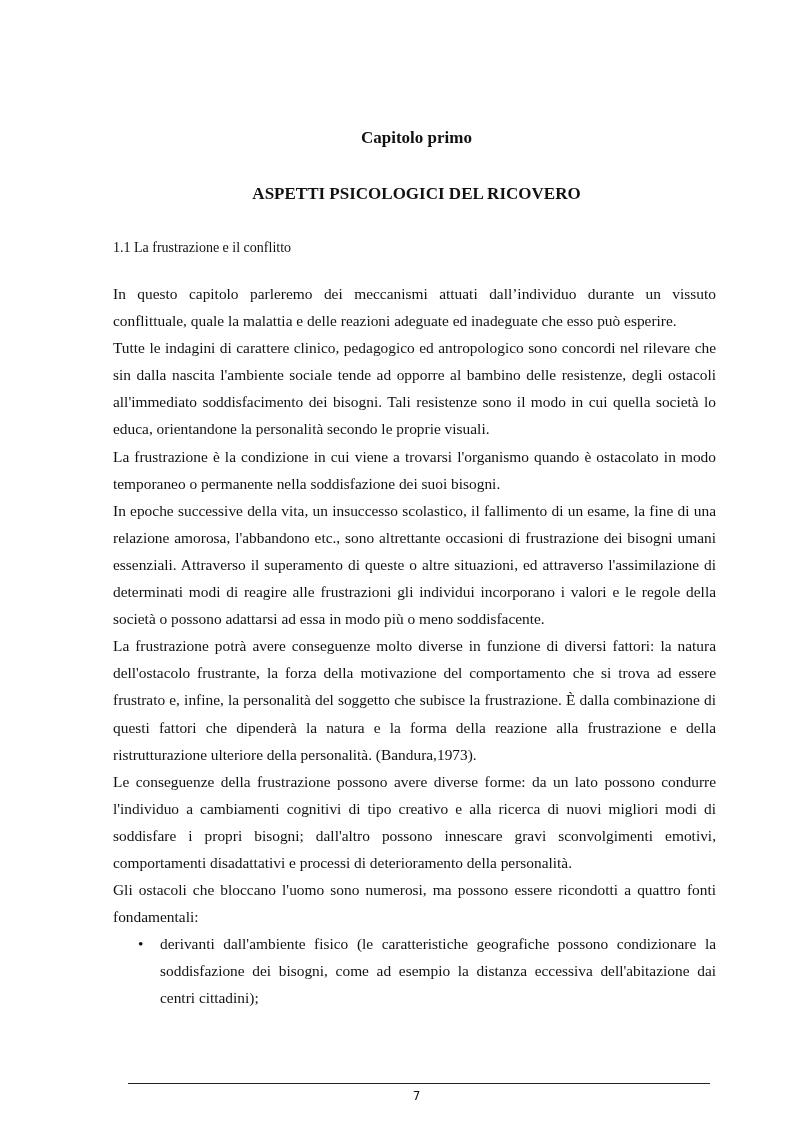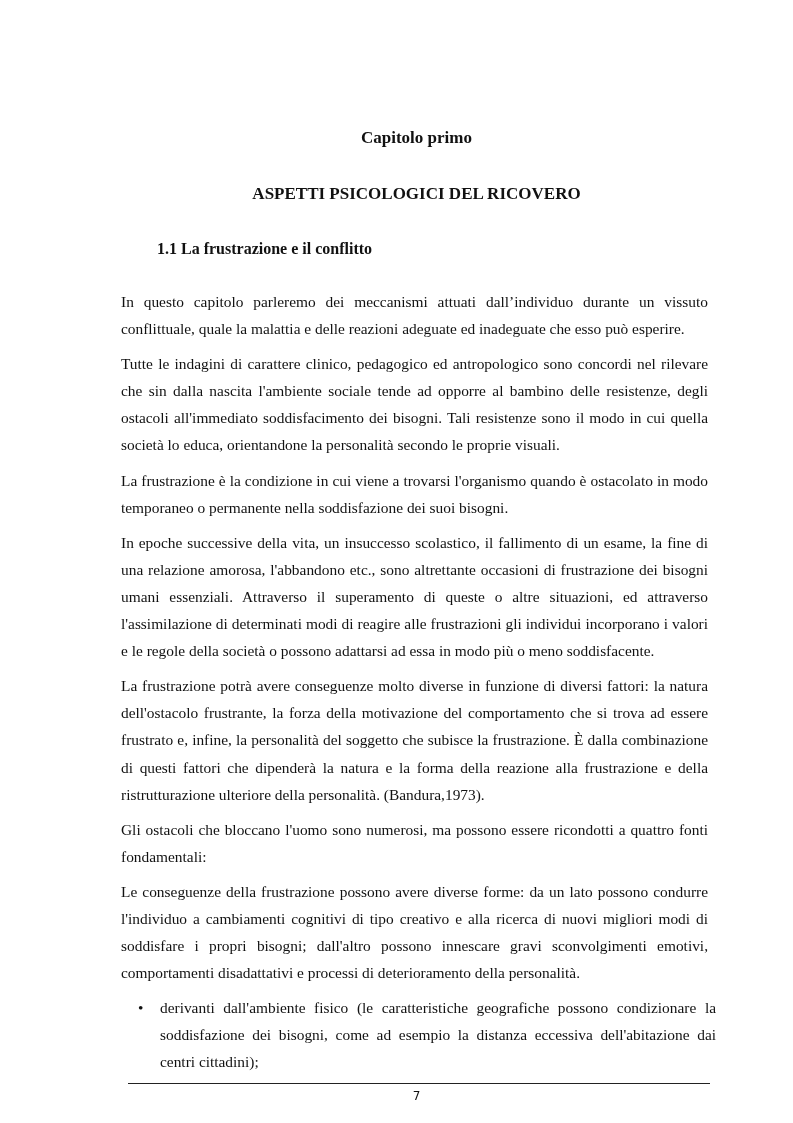--- a/index.html
+++ b/index.html
@@ -2,24 +2,24 @@
 <html><head>
 <meta charset="utf-8">
 <style>
   html, body { margin: 0; padding: 0; background: #ffffff; }
   body { width: 793px; height: 1123px; position: relative; overflow: hidden;
          font-family: "Liberation Serif", "DejaVu Serif", serif; color: #111; }
   .chapter-label { position: absolute; top: 128px; left: 0; width: 833px; text-align: center;
                    font-weight: bold; font-size: 17px; }
   .chapter-title { position: absolute; top: 184px; left: 0; width: 833px; text-align: center;
                    font-weight: bold; font-size: 17px; }
-  .section-heading { position: absolute; top: 240px; left: 113px; font-weight: bold; font-size: 16px; margin-left: 44px; }
+  .section-heading { position: absolute; top: 240px; left: 113px; font-weight: normal; font-size: 14px; }
   .body { position: absolute; top: 280px; left: 113px; width: 603px; font-size: 15.4px;
           line-height: 27.1px; text-align: justify; }
-  .body p { margin: 8px; }
+  .body p { margin: 0; }
   .body ul { margin: 0; padding-left: 47px; list-style: none; }
   .body li { position: relative; }
   .bullet { position: absolute; left: -22px; top: 0; }
   .footer-rule { position: absolute; top: 1083px; left: 128px; width: 582px; height: 0;
                  border-top: 1px solid #222; }
   .page-number { position: absolute; top: 1089px; left: 0; width: 833px; text-align: center;
                  font-family: "DejaVu Sans", sans-serif; font-size: 12px; }
 </style>
 </head>
 <body>
@@ -28,22 +28,22 @@
   <div class="chapter-label">Capitolo primo</div>
   <div class="chapter-title">ASPETTI PSICOLOGICI DEL RICOVERO</div>
   <div class="section-heading">1.1 La frustrazione e il conflitto</div>
 
   <div class="body">
     <p>In questo capitolo parleremo dei meccanismi attuati dall’individuo durante un vissuto conflittuale, quale la malattia e delle reazioni adeguate ed inadeguate che esso può esperire.</p>
     <p>Tutte le indagini di carattere clinico, pedagogico ed antropologico sono concordi nel rilevare che sin dalla nascita l'ambiente sociale tende ad opporre al bambino delle resistenze, degli ostacoli all'immediato soddisfacimento dei bisogni. Tali resistenze sono il modo in cui quella società lo educa, orientandone la personalità secondo le proprie visuali.</p>
     <p>La frustrazione è la condizione in cui viene a trovarsi l'organismo quando è ostacolato in modo temporaneo o permanente nella soddisfazione dei suoi bisogni.</p>
     <p>In epoche successive della vita, un insuccesso scolastico, il fallimento di un esame, la fine di una relazione amorosa, l'abbandono etc., sono altrettante occasioni di frustrazione dei bisogni umani essenziali. Attraverso il superamento di queste o altre situazioni, ed attraverso l'assimilazione di determinati modi di reagire alle frustrazioni gli individui incorporano i valori e le regole della società o possono adattarsi ad essa in modo più o meno soddisfacente.</p>
     <p>La frustrazione potrà avere conseguenze molto diverse in funzione di diversi fattori: la natura dell'ostacolo frustrante, la forza della motivazione del comportamento che si trova ad essere frustrato e, infine, la personalità del soggetto che subisce la frustrazione. È dalla combinazione di questi fattori che dipenderà la natura e la forma della reazione alla frustrazione e della ristrutturazione ulteriore della personalità. (Bandura,1973).</p>
+    <p>Le conseguenze della frustrazione possono avere diverse forme: da un lato possono condurre l'individuo a cambiamenti cognitivi di tipo creativo e alla ricerca di nuovi migliori modi di soddisfare i propri bisogni; dall'altro possono innescare gravi sconvolgimenti emotivi, comportamenti disadattativi e processi di deterioramento della personalità.</p>
     <p>Gli ostacoli che bloccano l'uomo sono numerosi, ma possono essere ricondotti a quattro fonti fondamentali:</p>
-    <p>Le conseguenze della frustrazione possono avere diverse forme: da un lato possono condurre l'individuo a cambiamenti cognitivi di tipo creativo e alla ricerca di nuovi migliori modi di soddisfare i propri bisogni; dall'altro possono innescare gravi sconvolgimenti emotivi, comportamenti disadattativi e processi di deterioramento della personalità.</p>
     <ul>
       <li>
         <span class="bullet">•</span>
         <span>derivanti dall'ambiente fisico (le caratteristiche geografiche possono condizionare la soddisfazione dei bisogni, come ad esempio la distanza eccessiva dell'abitazione dai centri cittadini);</span>
       </li>
     </ul>
   </div>
 
   <div class="footer-rule"></div>
   <div class="page-number">7</div>

